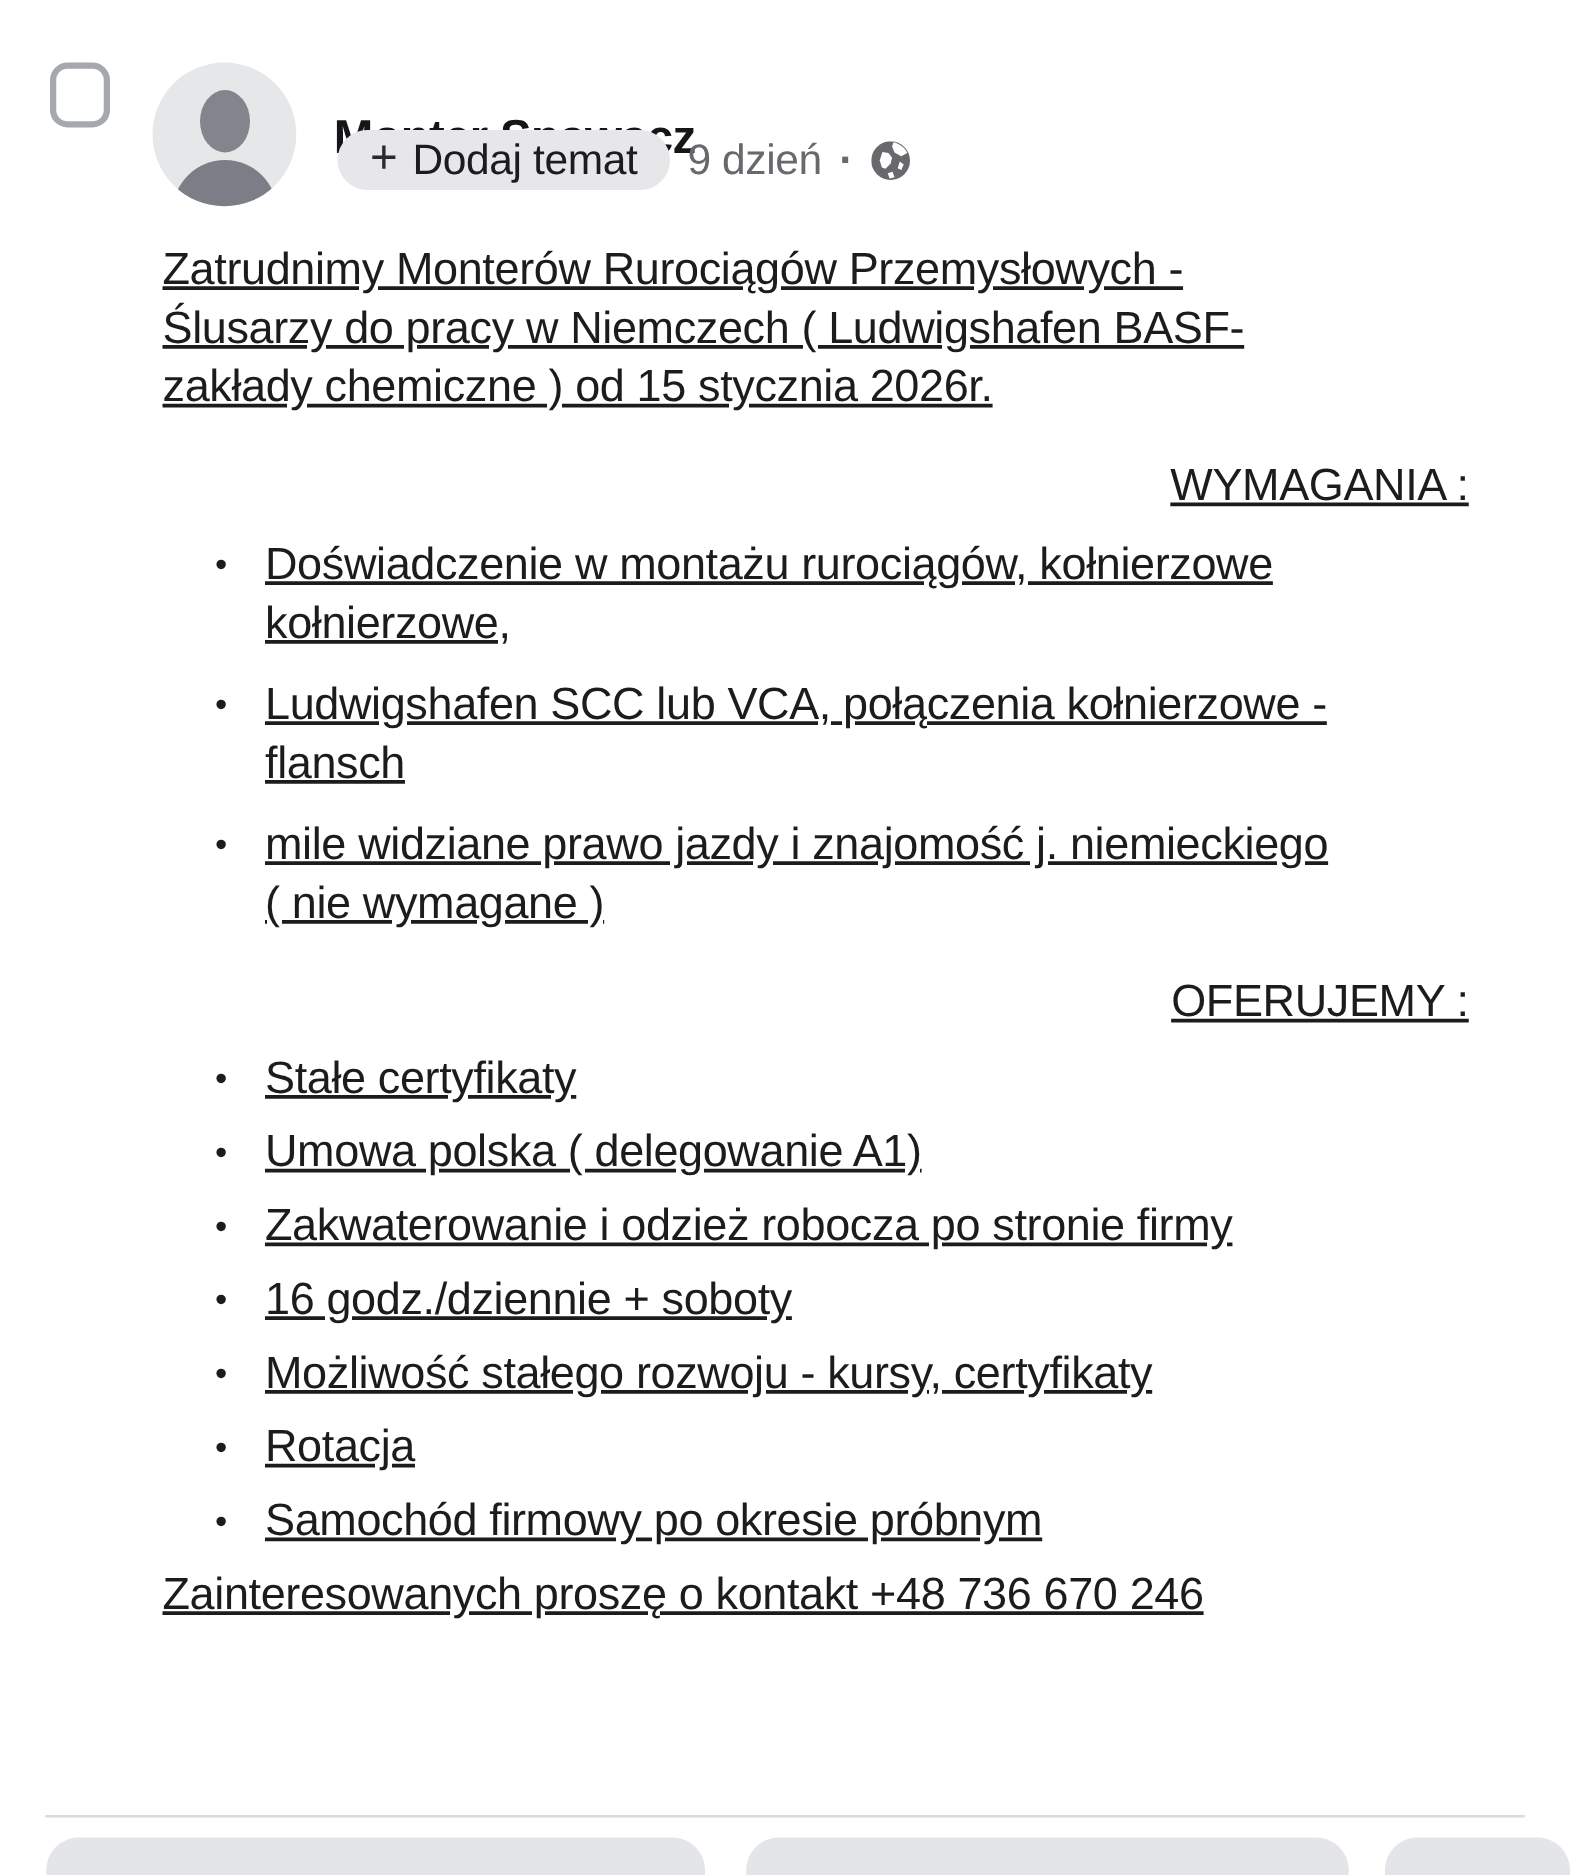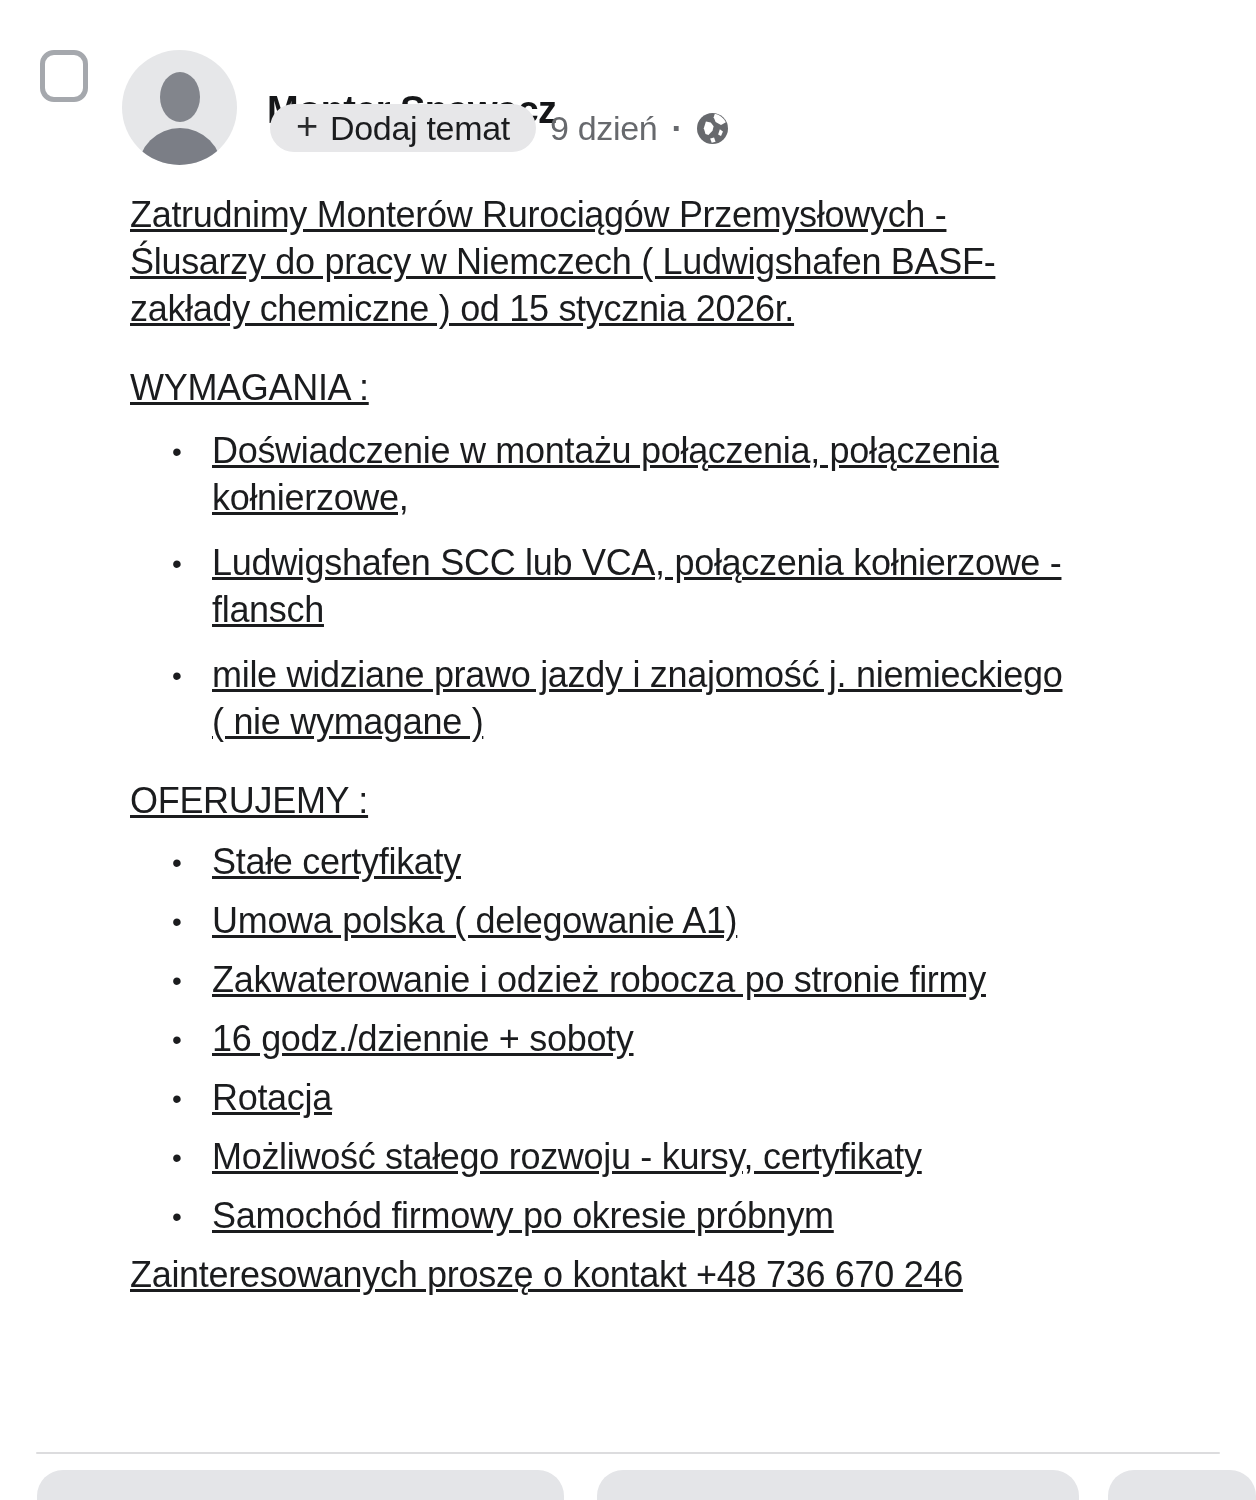--- a/index.html
+++ b/index.html
@@ -50,21 +50,21 @@
   .dot-sep{font-size:34px;color:#67696d;font-weight:700;}
   .globe{width:31px;height:31px;display:block;}
 
   
   .post-body{
     position:absolute;left:130px;top:191px;width:1045px;
     font-size:36px;line-height:47px;text-decoration:underline;
   }
   .intro{margin:0;white-space:pre-line;}
   .section-heading{
-    margin:32px 0 0 0;font-size:36px;font-weight:400;line-height:47px;
+    margin:32px 0 0 0;font-size:36px;font-weight:400;line-height:47px;text-align:right;
   }
   ul.bullet-list{
     list-style:none;margin:16px 0 0 0;padding:0;
   }
   ul.offer-list{margin-top:14px;}
   ul.bullet-list li{
     position:relative;padding-left:82px;margin:0 0 18px 0;
     white-space:pre-line;
   }
   ul.offer-list li{margin-bottom:12px;}
@@ -115,36 +115,36 @@
   </svg>
 </div>
 
 <div class="post-body">
   <p class="intro">Zatrudnimy Monterów Rurociągów Przemysłowych -
 Ślusarzy do pracy w Niemczech ( Ludwigshafen BASF-
 zakłady chemiczne ) od 15 stycznia 2026r.</p>
 
   <p class="section-heading">WYMAGANIA :</p>
   <ul class="bullet-list">
-    <li>Doświadczenie w montażu połączenia, połączenia
+    <li>Doświadczenie w montażu rurociągów, kołnierzowe
 kołnierzowe,</li>
     <li>Ludwigshafen SCC lub VCA, połączenia kołnierzowe -
 flansch</li>
     <li>mile widziane prawo jazdy i znajomość j. niemieckiego
 ( nie wymagane )</li>
   </ul>
 
   <p class="section-heading">OFERUJEMY :</p>
   <ul class="bullet-list offer-list">
     <li>Stałe certyfikaty</li>
     <li>Umowa polska ( delegowanie A1)</li>
     <li>Zakwaterowanie i odzież robocza po stronie firmy</li>
     <li>16 godz./dziennie + soboty</li>
+    <li>Możliwość stałego rozwoju - kursy, certyfikaty</li>
     <li>Rotacja</li>
-    <li>Możliwość stałego rozwoju - kursy, certyfikaty</li>
     <li>Samochód firmowy po okresie próbnym</li>
   </ul>
 
   <p class="contact">Zainteresowanych proszę o kontakt +48 736 670 246</p>
 </div>
 
 <div class="bottom-divider"></div>
 <button class="action-stub stub-1" aria-label="action"></button>
 <button class="action-stub stub-2" aria-label="action"></button>
 <button class="action-stub stub-3" aria-label="action"></button>

